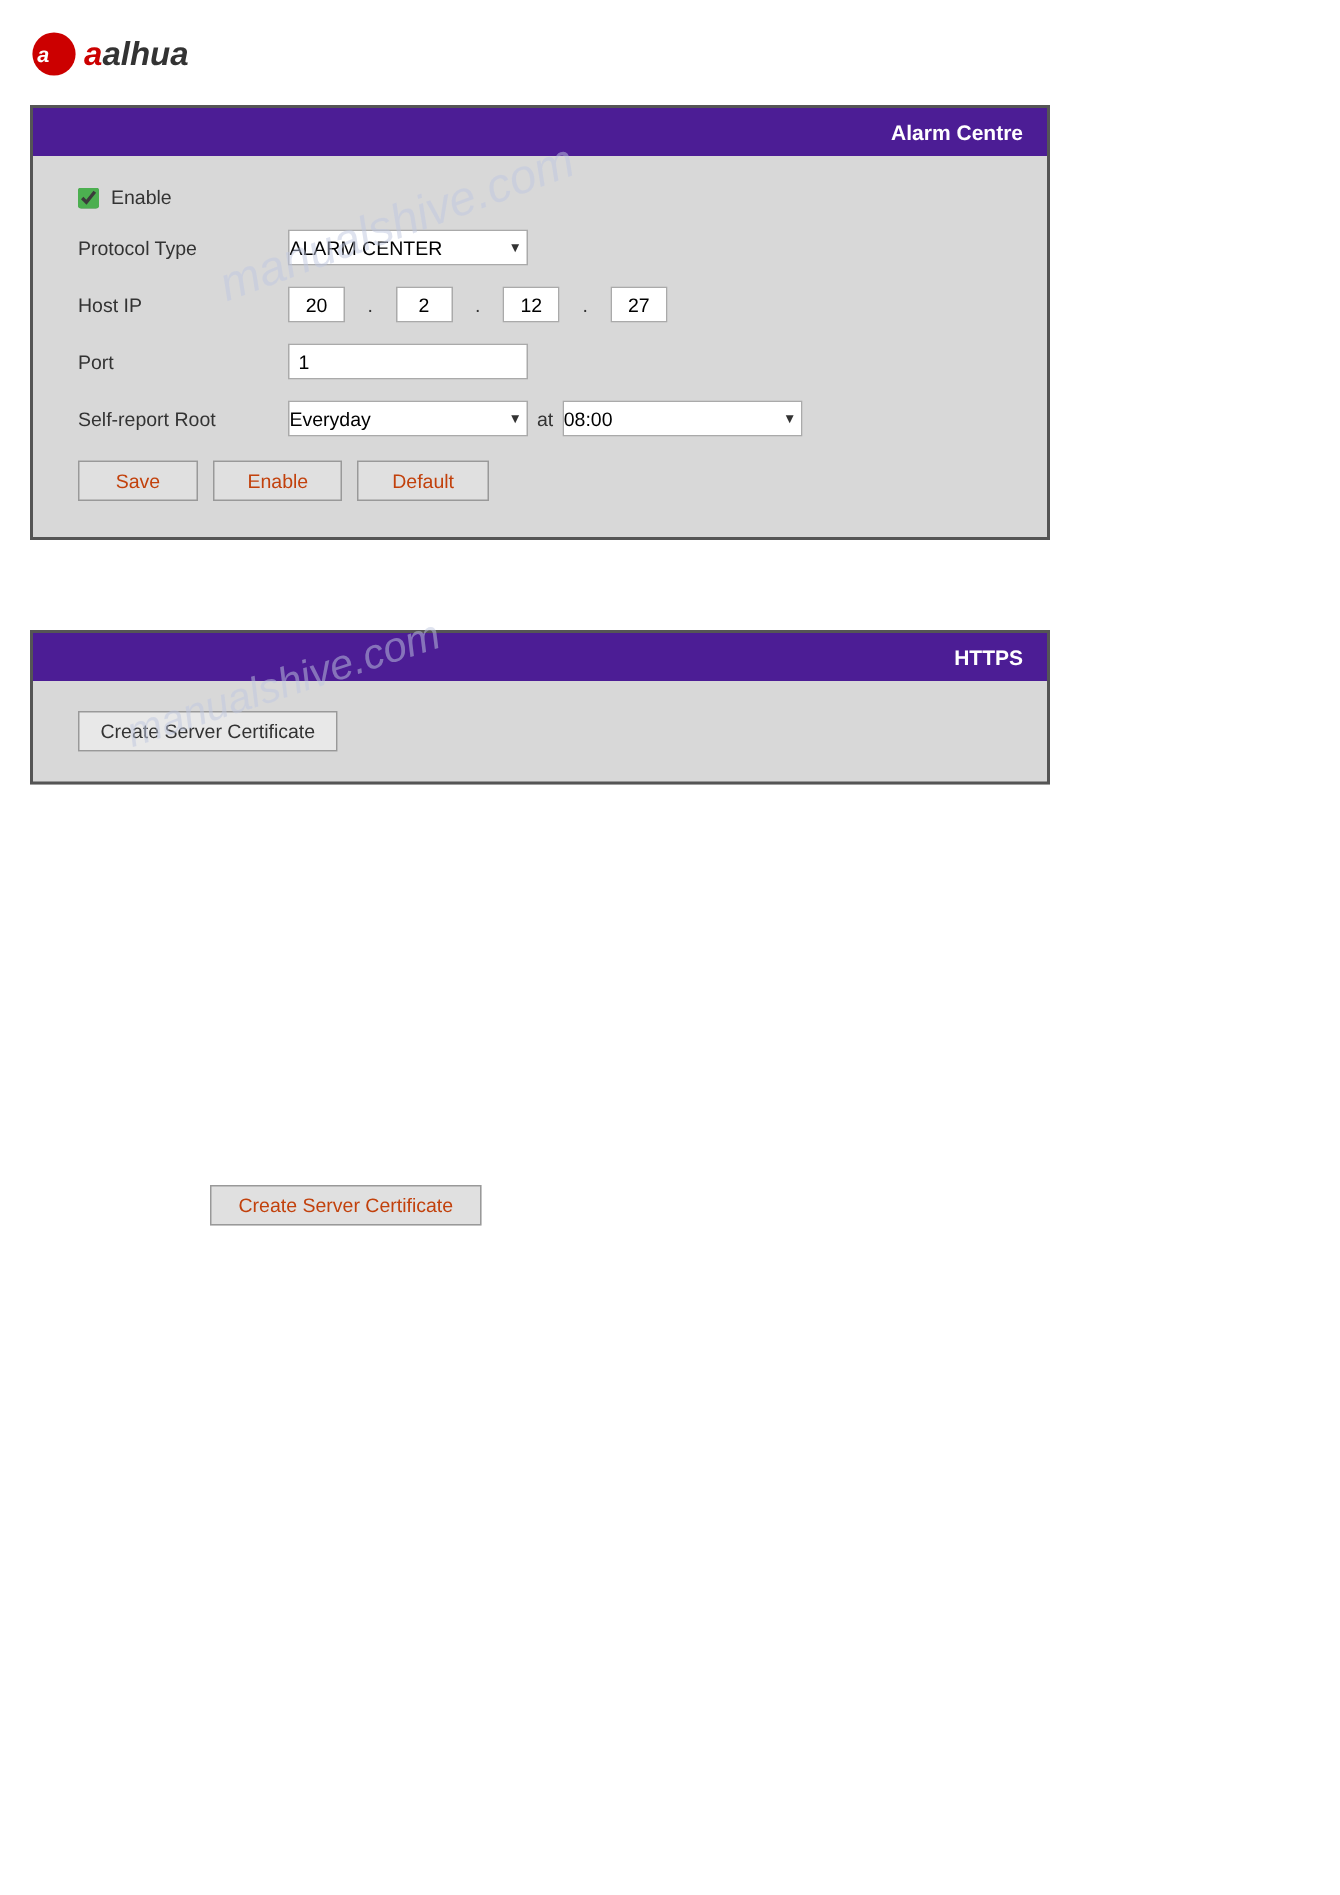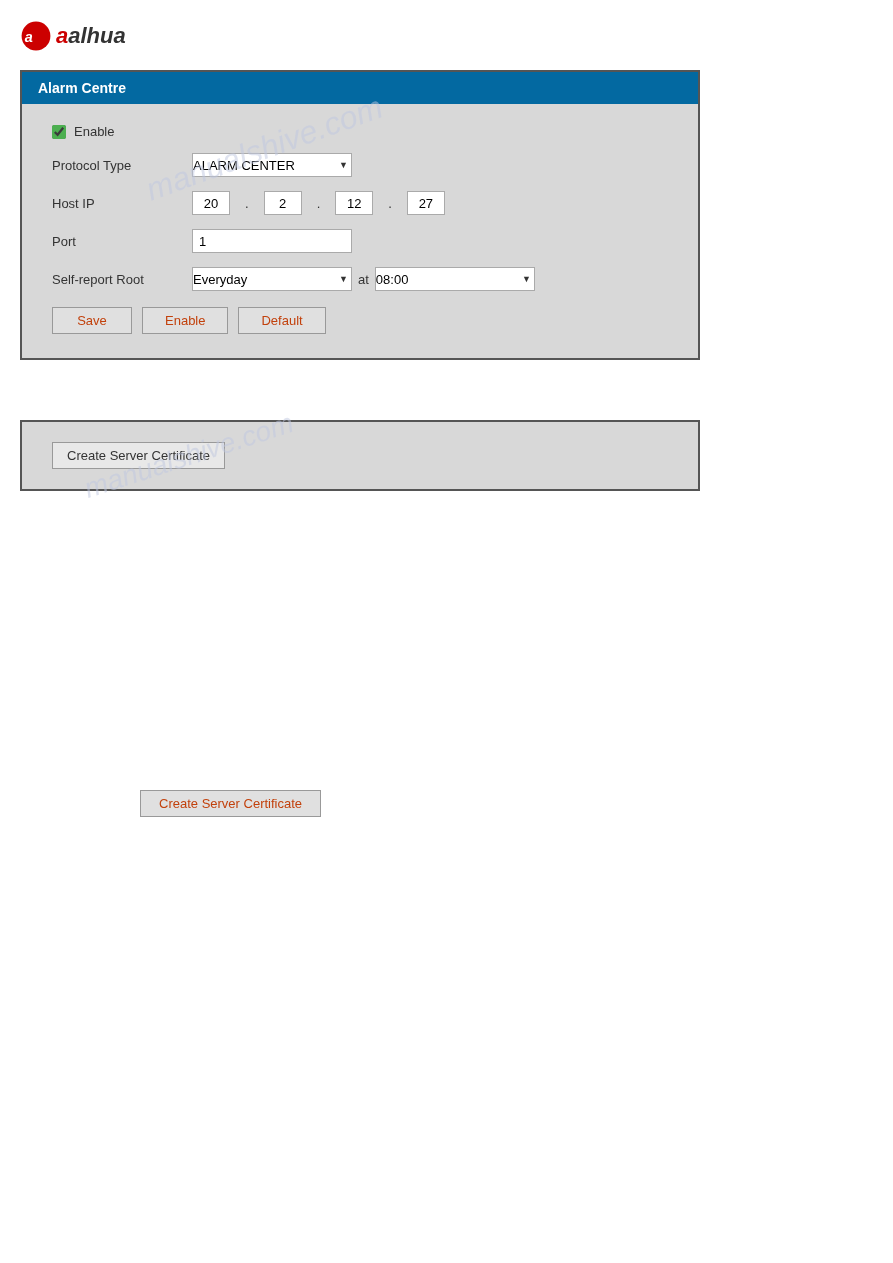--- a/index.html
+++ b/index.html
@@ -24,25 +24,26 @@
     }
 
     
     .panel {
       border: 2px solid #555;
       background: #d8d8d8;
       margin-bottom: 30px;
       width: 680px;
     }
     .panel-header {
-      background: #0369a1;
+      background: #4c1d95;
       color: #fff;
       padding: 8px 16px;
       font-size: 14px;
       font-weight: bold;
+      text-align: right;
     }
     .panel-body {
       padding: 20px 30px 24px 30px;
     }
 
     
     .form-row {
       display: flex;
       align-items: center;
       margin-bottom: 14px;
@@ -277,20 +278,23 @@
     </div>
   </div>
 
   <div class="watermark-mid">manualshive.com</div>
 </div>
 
 <div class="spacer"></div>
 
 <div class="content-area">
   <div class="panel">
+    <div class="panel-header">
+      <span>HTTPS</span>
+    </div>
     <div class="https-panel-body">
       <div class="cert-btn-row">
         <button class="cert-btn">Create Server Certificate</button>
       </div>
     </div>
   </div>
 
   <div class="watermark-lower">manualshive.com</div>
 </div>
 

